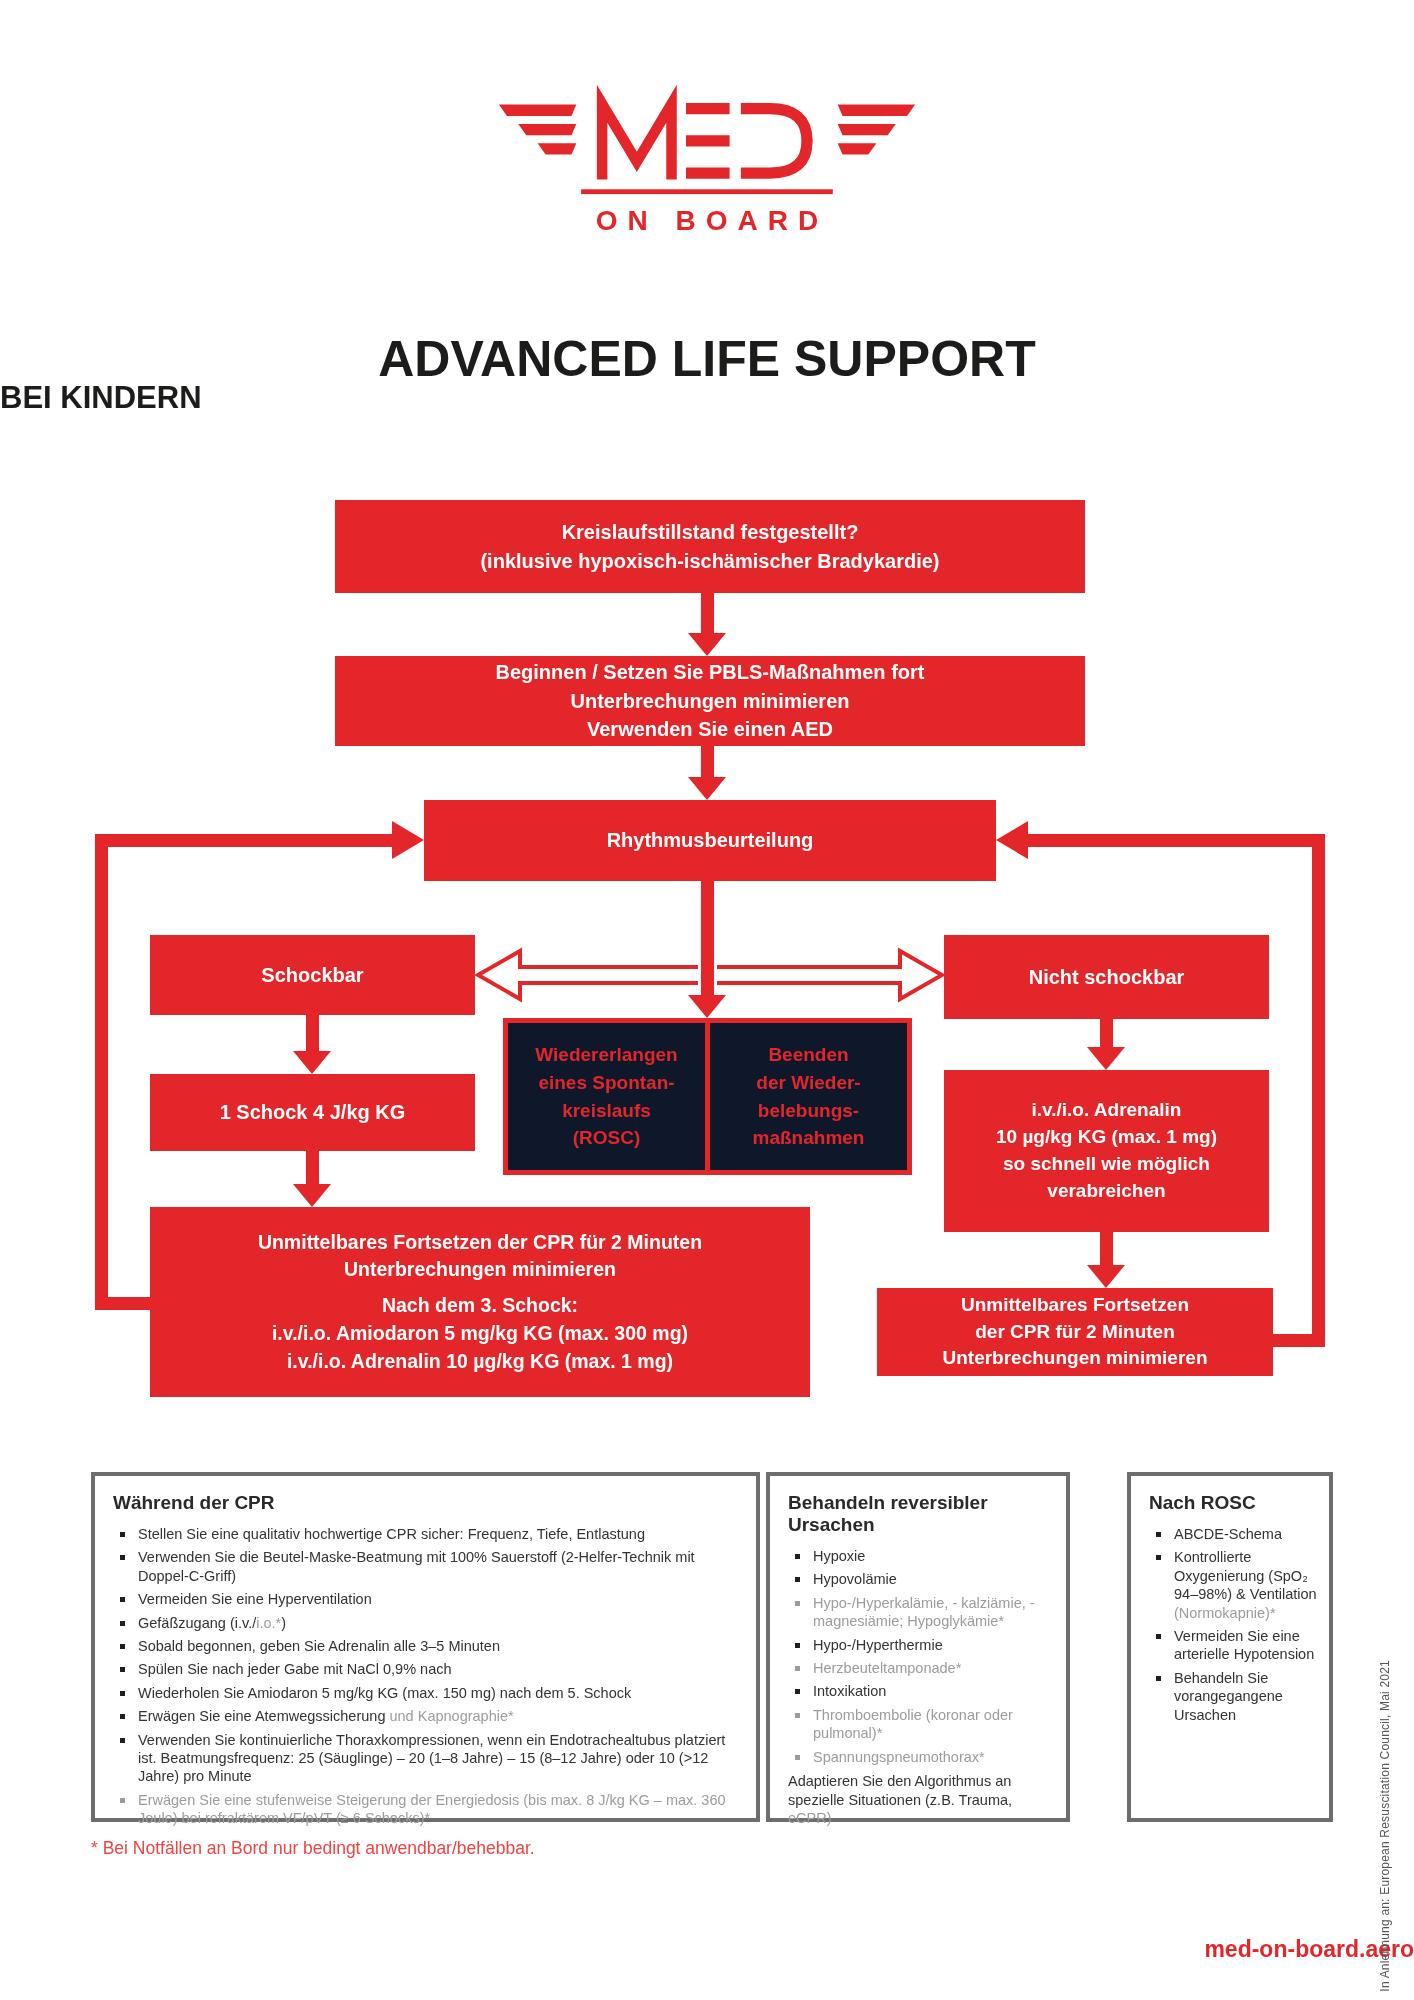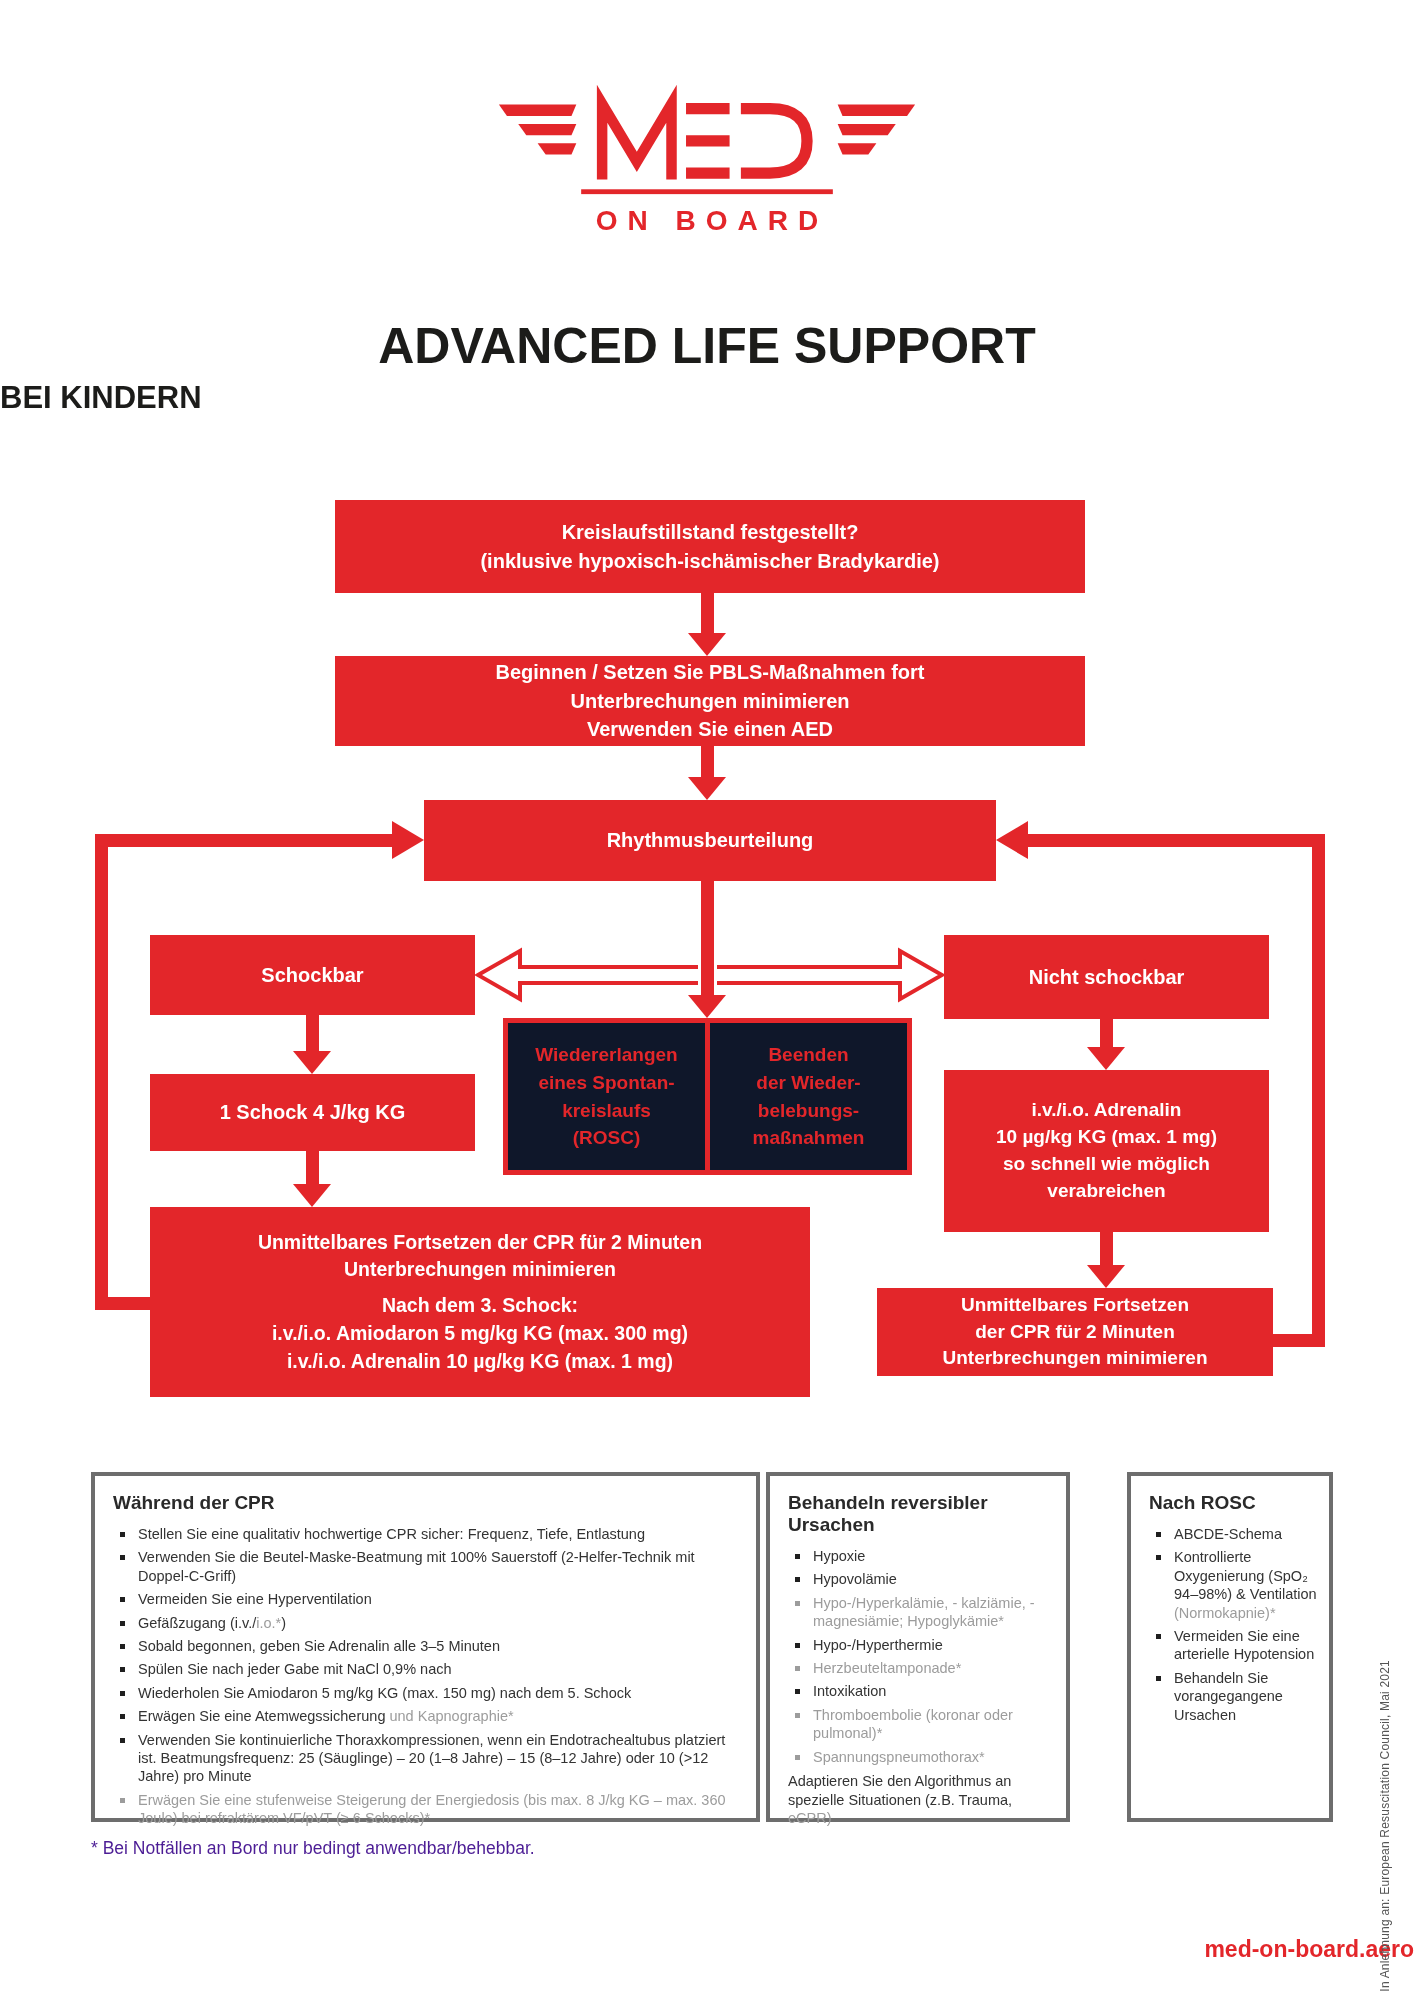--- a/index.html
+++ b/index.html
@@ -10,21 +10,21 @@
   html,body{margin:0;padding:0;background:#fff;}
   .page{position:relative;width:1414px;height:2000px;background:#fff;overflow:hidden;
         font-family:"Liberation Sans",sans-serif;}
 
   
   .logo-wrap{position:absolute;top:82px;left:0;right:0;display:flex;flex-direction:column;align-items:center;}
   .logo-wrap svg{display:block;}
   .logo-sub{font-size:28px;font-weight:700;color:var(--red);letter-spacing:10px;padding-left:10px;margin-top:2px;}
 
   
-  .title{position:absolute;top:314px;left:0;right:0;margin:3px;text-align:center;
+  .title{position:absolute;top:314px;left:0;right:0;margin:16px;text-align:center;
          font-size:50px;font-weight:700;color:#1c1c1a;letter-spacing:0px;}
   .subtitle{position:absolute;top:380px;left:0;right:0;margin:0;
          font-size:31px;font-weight:700;color:#1c1c1a;}
 
   
   .rbox{position:absolute;background:var(--red);color:#fff;display:flex;flex-direction:column;
         align-items:center;justify-content:center;text-align:center;
         font-weight:700;font-size:20px;line-height:1.42;box-sizing:border-box;}
   .rbox .ln{display:block;}
   .rbox .grp{margin:4px 0;}
@@ -55,21 +55,21 @@
   .panel{position:absolute;top:1472px;height:350px;border:4px solid var(--panel-border);
          background:#fff;box-sizing:border-box;padding:16px 12px 10px 16px;}
   .panel h3{font-size:19px;font-weight:700;color:#2a2a2a;margin:0 0 11px 2px;}
   .li{display:flex;margin-bottom:5px;}
   .bullet{flex:0 0 auto;width:5px;height:5px;background:#1f1f1f;margin:7px 13px 0 9px;}
   .bullet.gray-b{background:var(--gray);}
   .li-tx{font-size:14.5px;line-height:1.27;color:#333;}
   .gray{color:var(--gray);}
   .panel-note{font-size:14.5px;line-height:1.28;color:#333;margin:6px 0 0 2px;}
 
-  .footnote{position:absolute;left:91px;top:1838px;font-size:17.5px;color:#4c1d95;}
+  .footnote{position:absolute;left:91px;top:1838px;font-size:17.5px;color:#ef4444;}
   .website{position:absolute;left:0;right:0;top:1936px;text-align:right;
            font-size:23px;font-weight:700;color:var(--red);text-decoration:none;}
   .side-note{position:absolute;right:22px;bottom:8px;writing-mode:vertical-rl;
              transform:rotate(180deg);font-size:12px;color:#555;letter-spacing:.2px;}
 </style>
 </head>
 <body>
 
 <div class="page">
 

